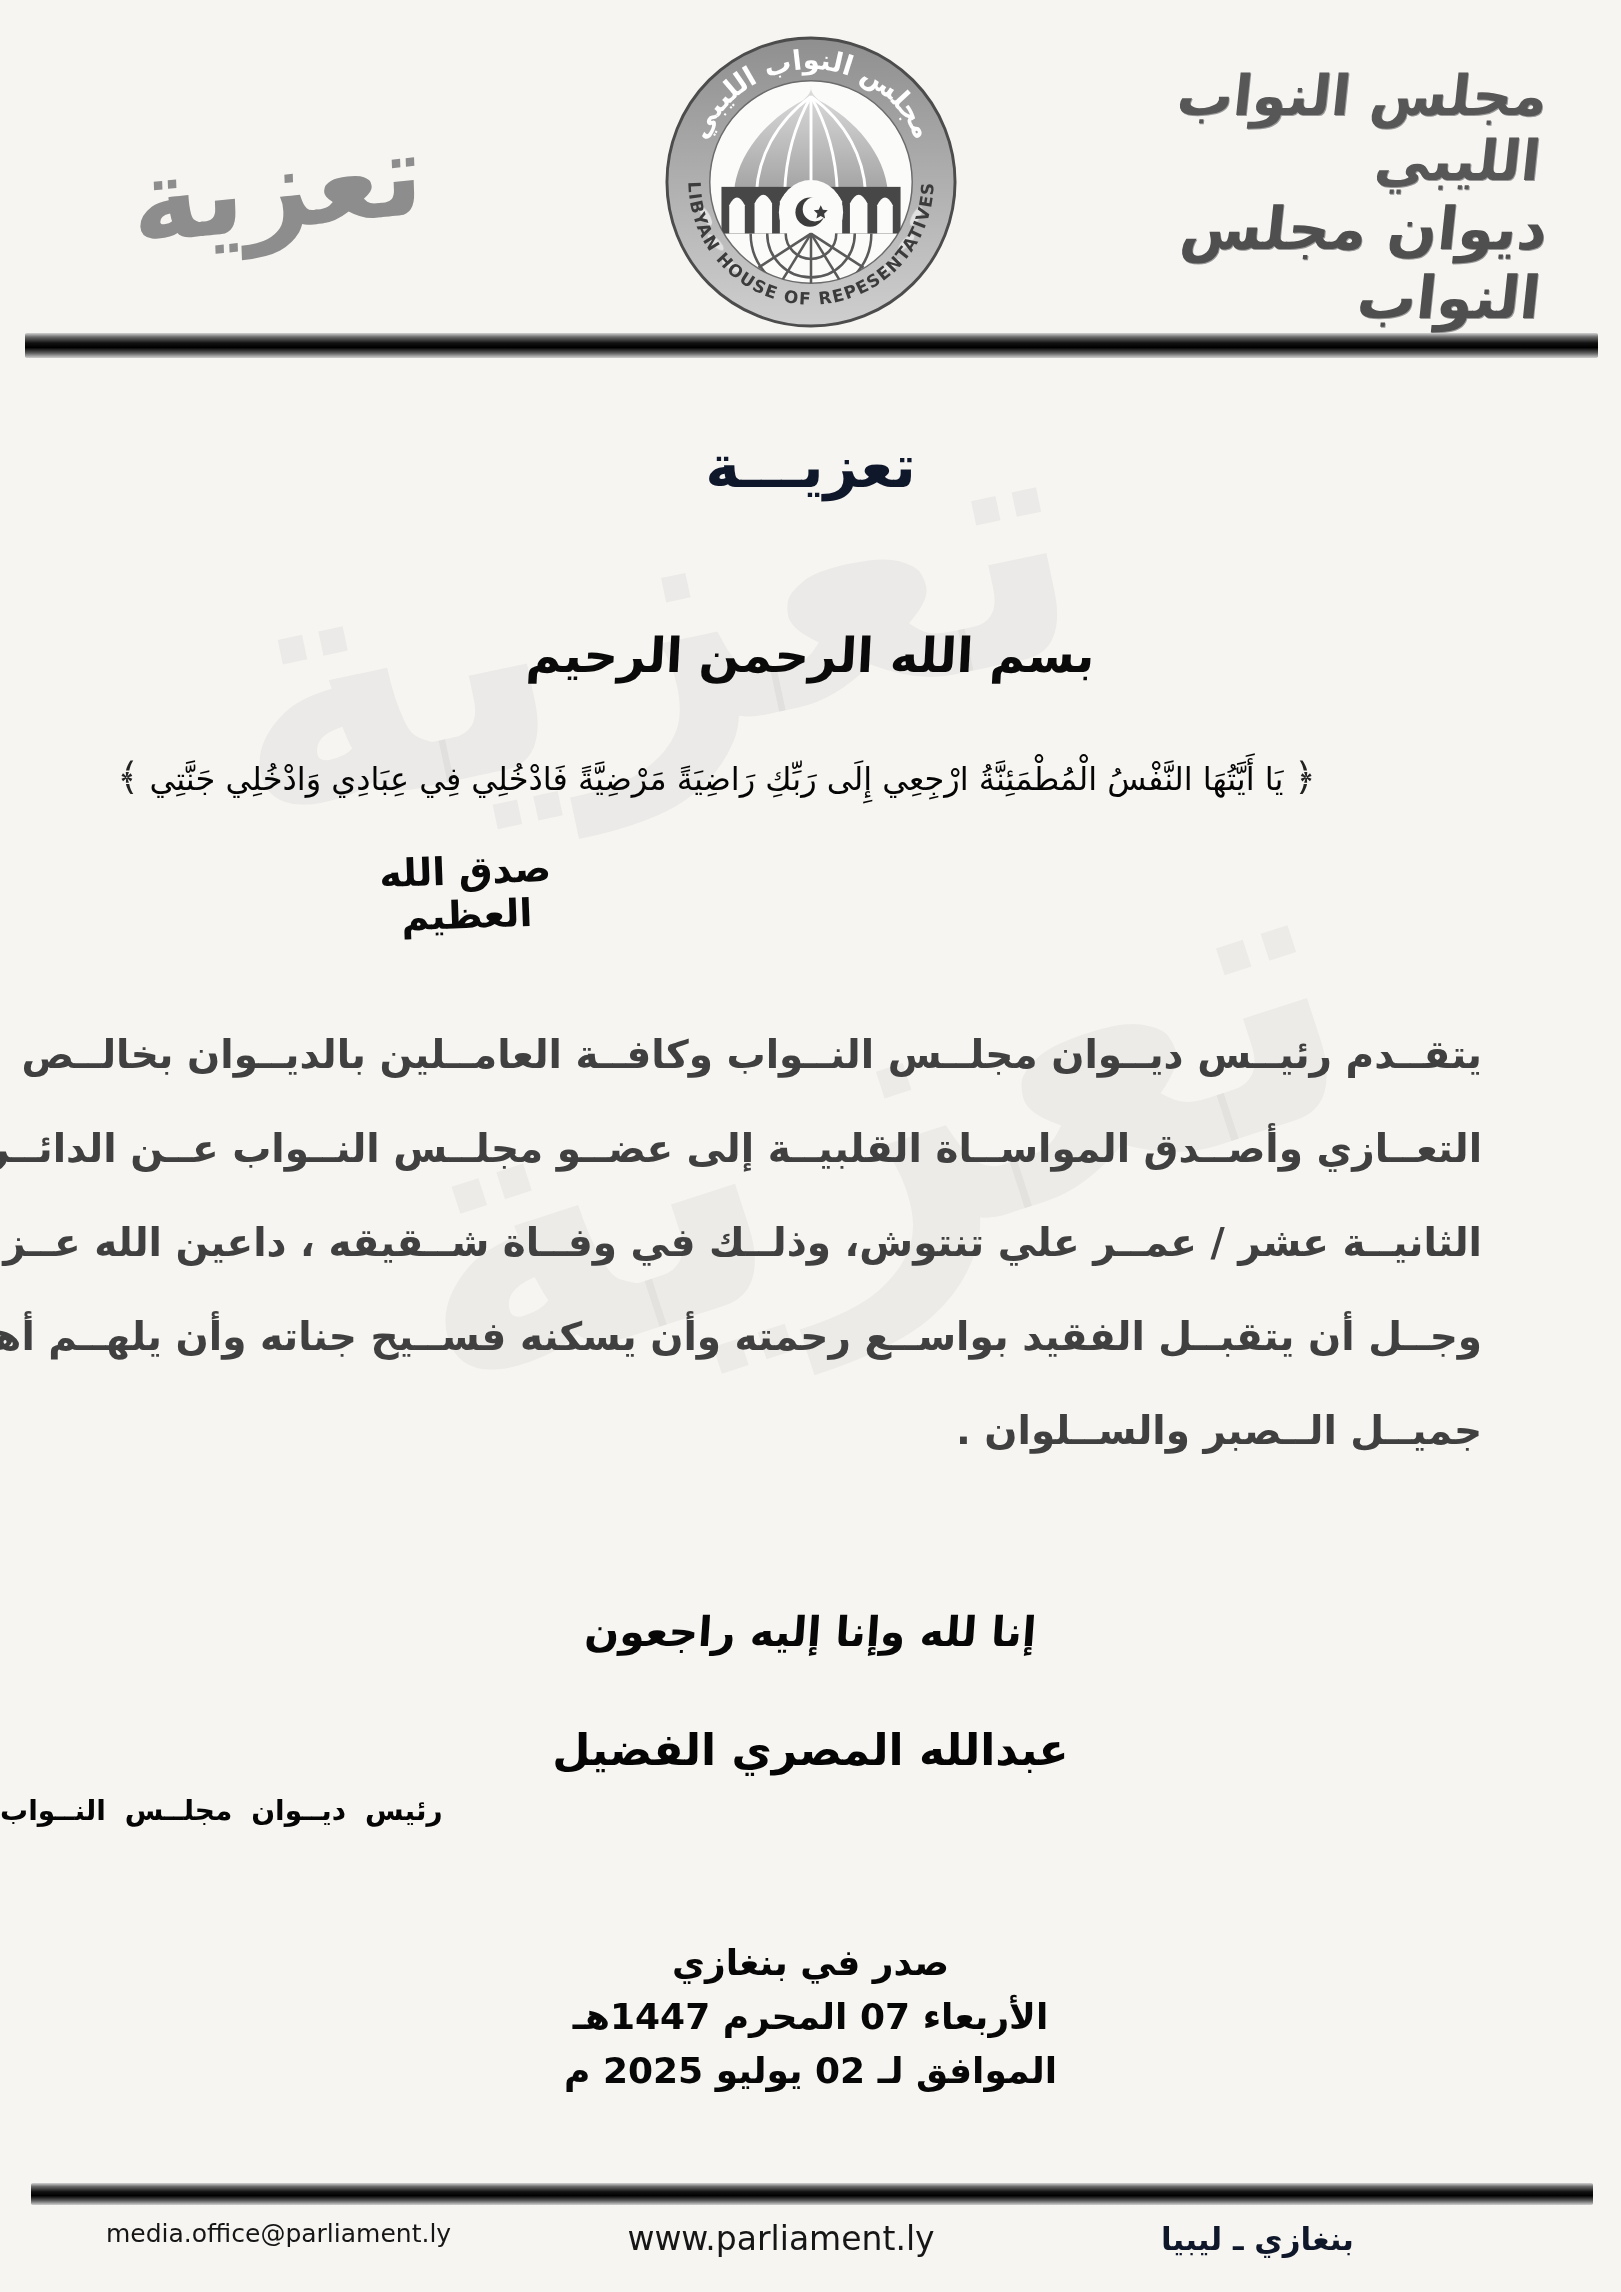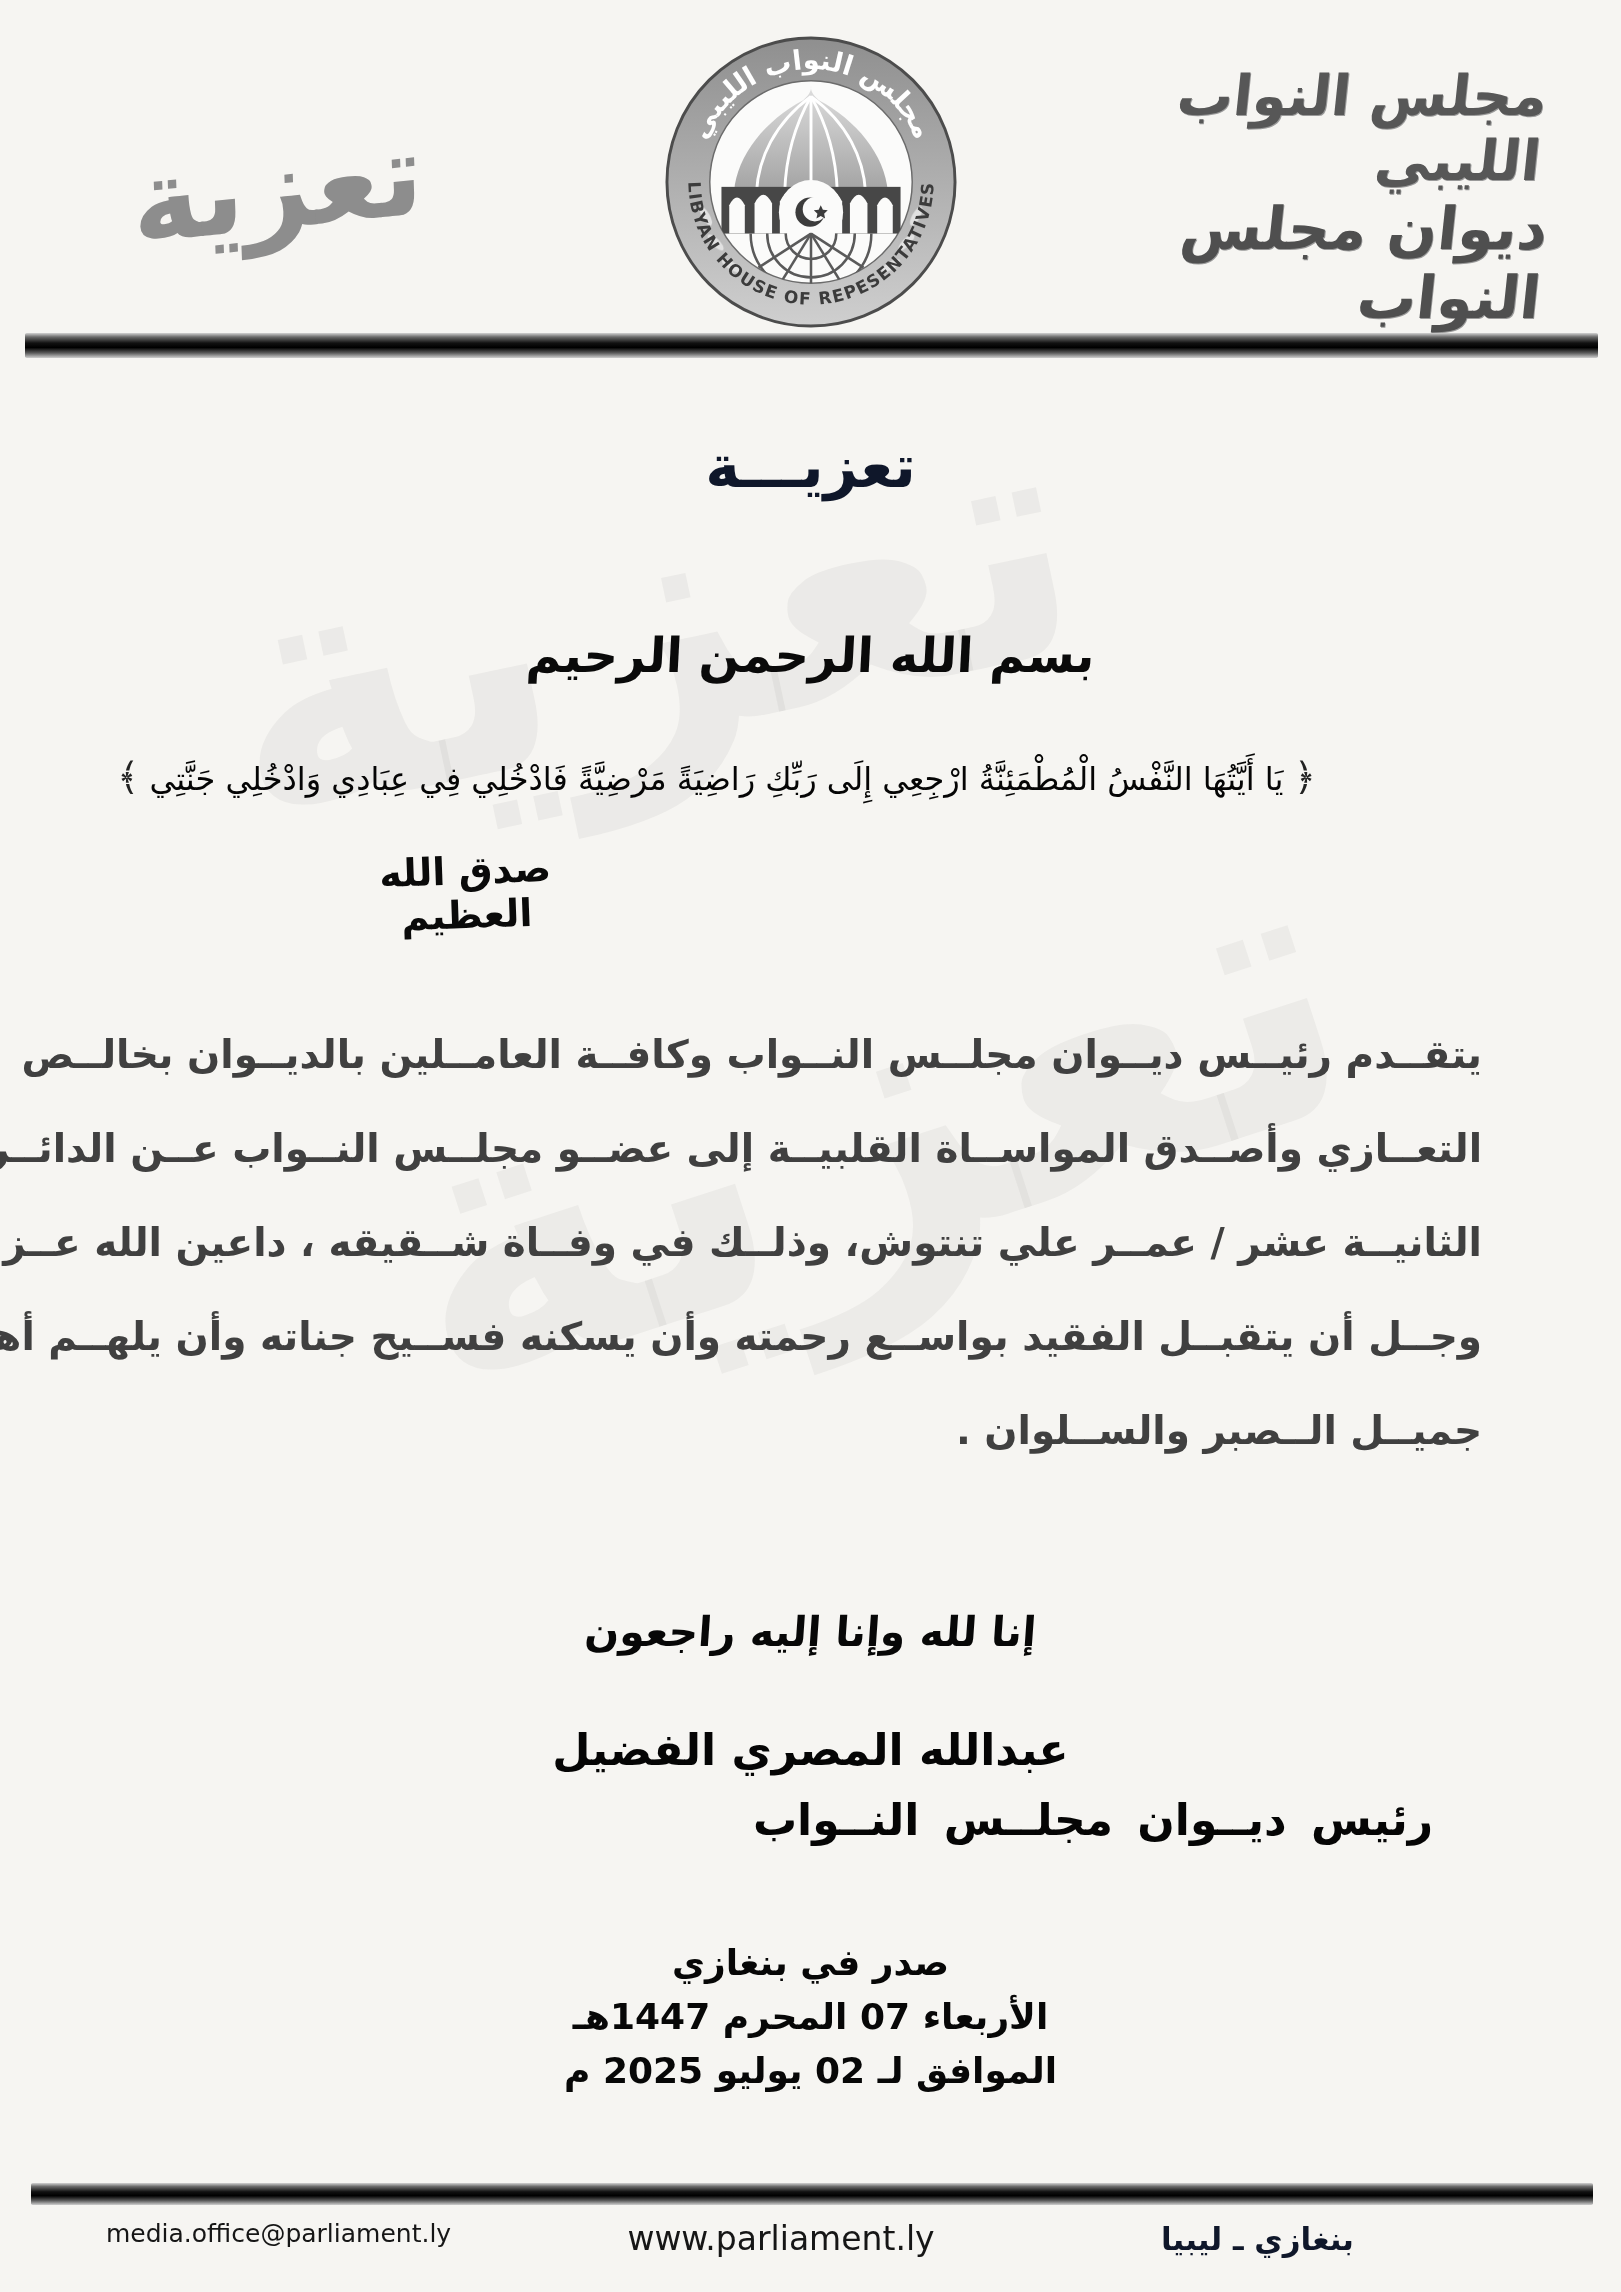--- a/index.html
+++ b/index.html
@@ -81,22 +81,22 @@
   .istirja{
     left:0;top:1608px;width:1621px;text-align:center;
     font-size:41px;font-weight:bold;color:#070707;
     transform:skewX(-4deg);z-index:2;
   }
   .sig-name{
     left:0;top:1724px;width:1621px;text-align:center;
     font-size:44px;font-weight:bold;color:#050505;z-index:2;
   }
   .sig-title{
-    left:0;top:1794px;width:1433px;text-align:right;
-    font-size:44px;font-weight:bold;color:#050505;word-spacing:9px;z-index:2;
+    left:0;top:1794px;width:1433px;text-align:left;
+    font-size:28px;font-weight:bold;color:#050505;word-spacing:9px;z-index:2;
   }
   .issue{left:0;top:1936px;width:1621px;text-align:center;direction:rtl;z-index:2;}
   .issue div{font-size:36px;font-weight:bold;color:#070707;height:54px;line-height:54px;}
   
   .footer-email{
     left:106px;top:2219px;font-size:25px;color:#161616;z-index:2;
     direction:ltr;font-weight:500;
   }
   .footer-web{
     left:781px;top:2219px;transform:translateX(-50%);

